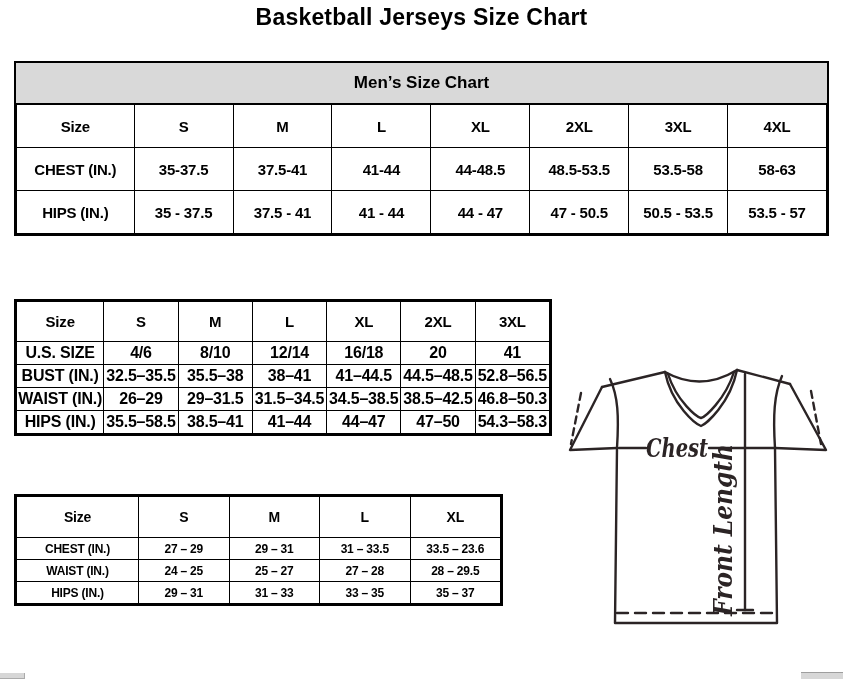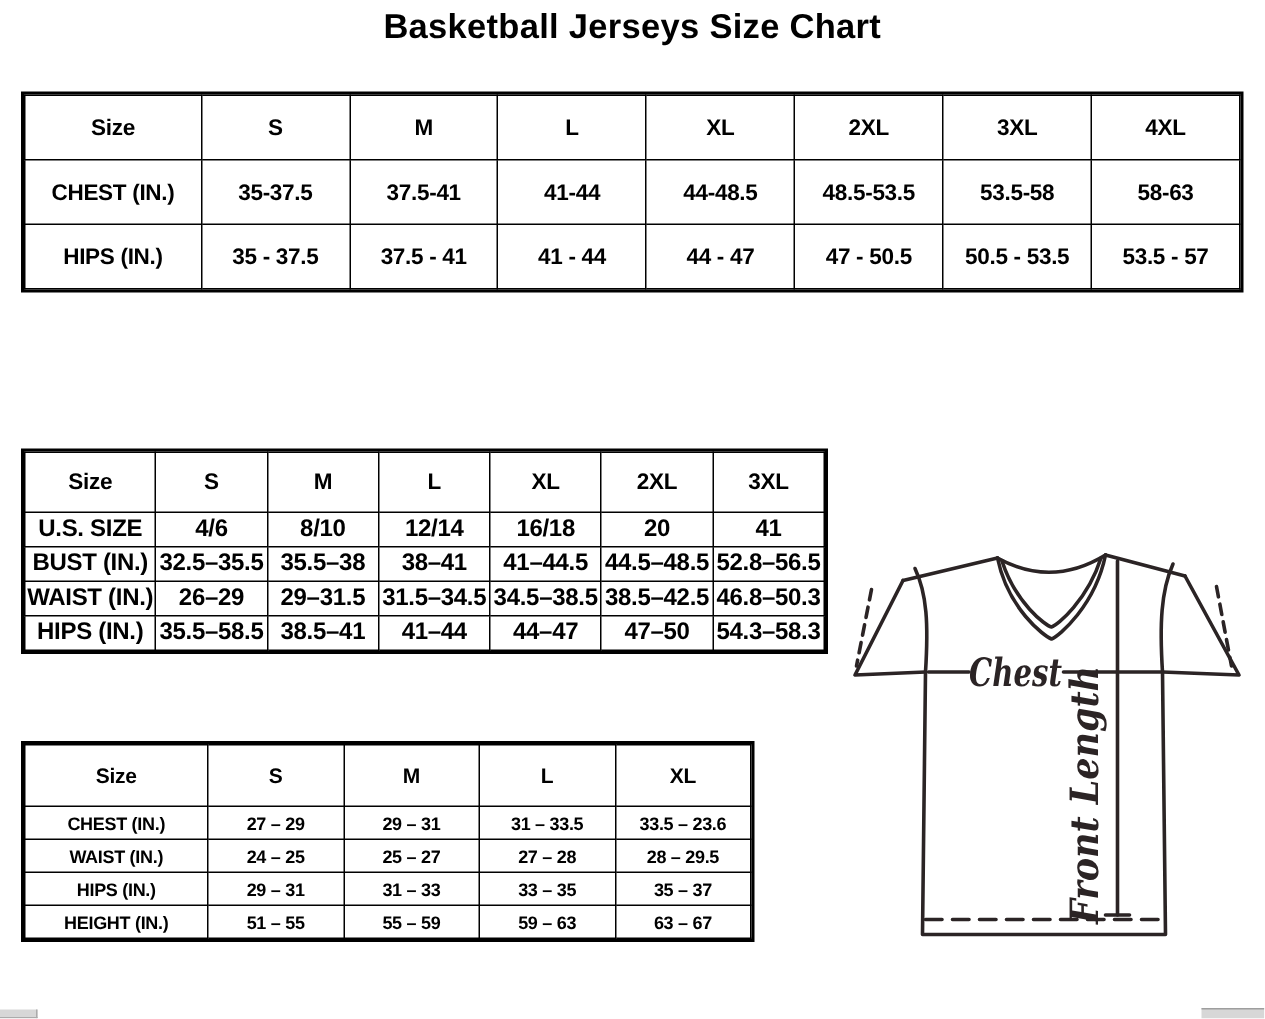--- a/index.html
+++ b/index.html
@@ -50,20 +50,21 @@
   .frag-right{left:801px;top:672px;width:42px;height:7px;border-top:1px solid #9e9e9e;}
 </style>
 </head>
 <body>
 
 <div id="screen">
 
   <div class="page-title">Basketball Jerseys Size Chart</div>
 
   <div class="chart men">
+    <div class="band">Men’s Size Chart</div>
     <table>
         <tbody>
           <tr>
             <th>Size</th>
             <th>S</th>
             <th>M</th>
             <th>L</th>
             <th>XL</th>
             <th>2XL</th>
             <th>3XL</th>
@@ -169,27 +170,20 @@
             <td>27 – 28</td>
             <td>28 – 29.5</td>
           </tr>
           <tr>
             <td>HIPS (IN.)</td>
             <td>29 – 31</td>
             <td>31 – 33</td>
             <td>33 – 35</td>
             <td>35 – 37</td>
           </tr>
-          <tr>
-            <td>HEIGHT (IN.)</td>
-            <td>51 – 55</td>
-            <td>55 – 59</td>
-            <td>59 – 63</td>
-            <td>63 – 67</td>
-          </tr>
         </tbody>
       </table>
   </div>
 
   <svg class="jersey" viewBox="0 0 288 296">
     <g fill="none" stroke="#2b2425" stroke-width="2.4" stroke-linejoin="round" stroke-linecap="round">
 
       <path d="M46,27 L109,12"></path>
       <path d="M181,10 L234,24"></path>
 

